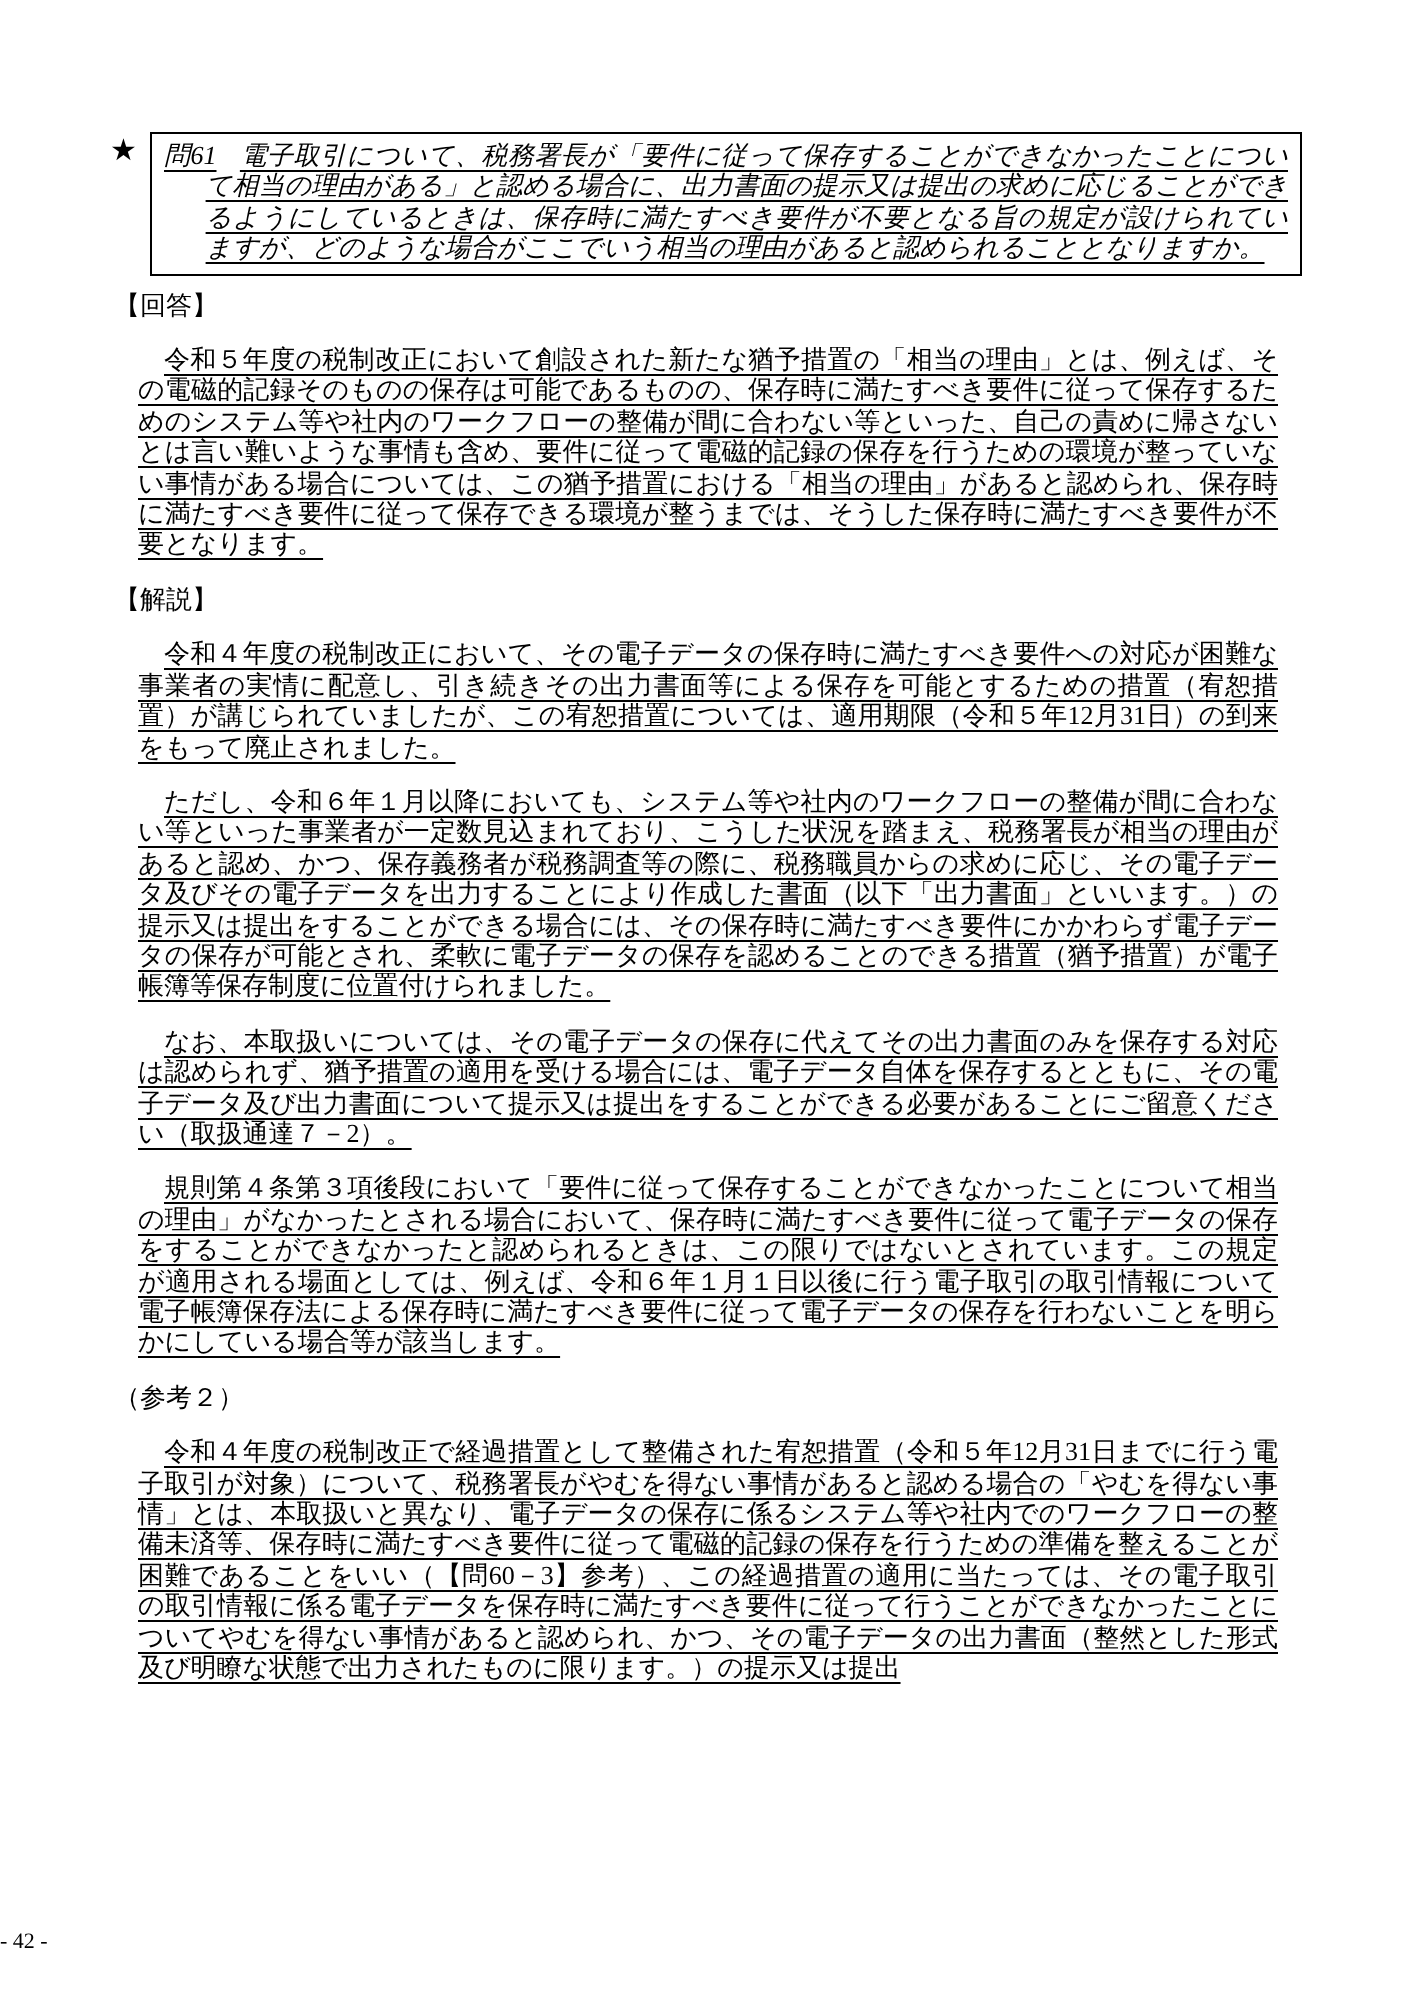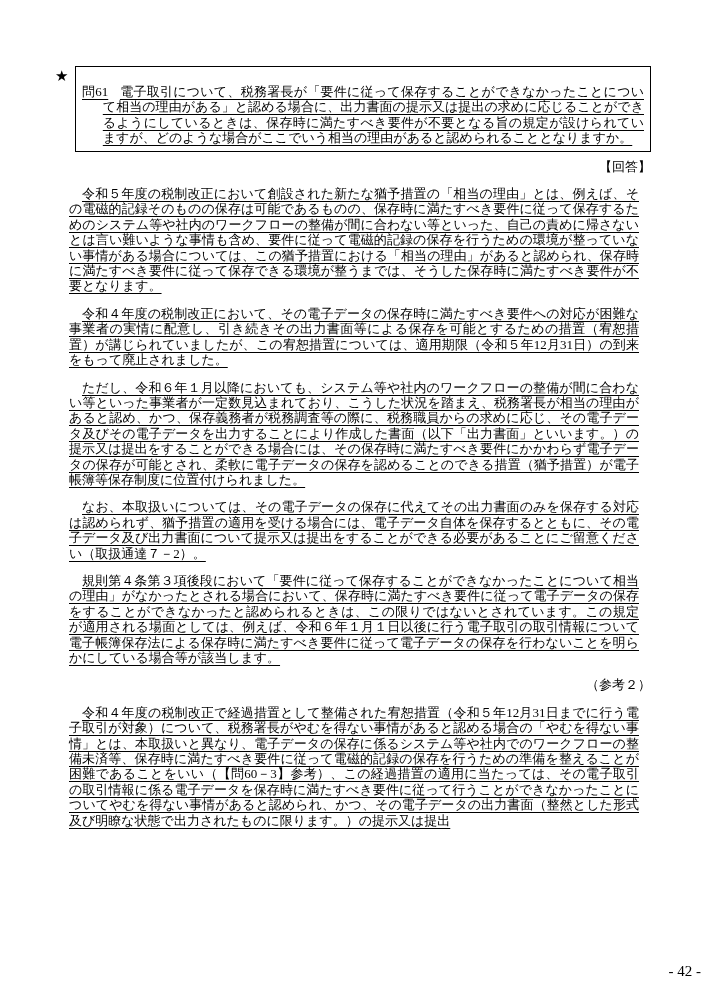--- a/index.html
+++ b/index.html
@@ -25,48 +25,49 @@
   .star {
     position: absolute;
     left: -2px;
     top: 3px;
     font-size: 15px;
     line-height: 15px;
   }
   .question-box {
     margin-left: 18px;
     border: 1.4px solid #000;
-    padding: 17px 6px 5px 6px;
+    padding: 3px 6px 5px 6px;
+    font-style: italic;
   }
   .q-text {
     text-align: justify;
     padding-left: 1.6em;
     text-indent: -1.6em;
     overflow-wrap: break-word;
   }
   .q-label { margin-right: 0.9em; }
-  .sec-header { margin: 0; text-align: right; }
+  .sec-header { margin: 0; text-align: left; }
   .para {
     margin: 12px;
     text-align: justify;
     text-indent: 1em;
     overflow-wrap: break-word;
   }
   .u {
     text-decoration: underline;
     text-decoration-thickness: 0.8px;
     text-underline-offset: 2.6px;
   }
   .page-number {
     position: absolute;
     bottom: 22px;
     left: 0;
     right: 0;
-    text-align: right;
-    font-size: 15px;
+    text-align: left;
+    font-size: 11px;
   }
 </style>
 </head>
 <body>
 
 <div class="page">
   <div class="content">
 
     <div class="question-row">
       <span class="star">★</span>
@@ -76,20 +77,21 @@
         </div>
       </div>
     </div>
 
     <div class="section">
       <div class="sec-header">【回答】</div>
       <p class="para u">令和５年度の税制改正において創設された新たな猶予措置の「相当の理由」とは、例えば、その電磁的記録そのものの保存は可能であるものの、保存時に満たすべき要件に従って保存するためのシステム等や社内のワークフローの整備が間に合わない等といった、自己の責めに帰さないとは言い難いような事情も含め、要件に従って電磁的記録の保存を行うための環境が整っていない事情がある場合については、この猶予措置における「相当の理由」があると認められ、保存時に満たすべき要件に従って保存できる環境が整うまでは、そうした保存時に満たすべき要件が不要となります。</p>
     </div>
 
     <div class="section">
+      <div class="sec-header">【解説】</div>
       <p class="para u">令和４年度の税制改正において、その電子データの保存時に満たすべき要件への対応が困難な事業者の実情に配意し、引き続きその出力書面等による保存を可能とするための措置（宥恕措置）が講じられていましたが、この宥恕措置については、適用期限（令和５年12月31日）の到来をもって廃止されました。</p>
       <p class="para u">ただし、令和６年１月以降においても、システム等や社内のワークフローの整備が間に合わない等といった事業者が一定数見込まれており、こうした状況を踏まえ、税務署長が相当の理由があると認め、かつ、保存義務者が税務調査等の際に、税務職員からの求めに応じ、その電子データ及びその電子データを出力することにより作成した書面（以下「出力書面」といいます。）の提示又は提出をすることができる場合には、その保存時に満たすべき要件にかかわらず電子データの保存が可能とされ、柔軟に電子データの保存を認めることのできる措置（猶予措置）が電子帳簿等保存制度に位置付けられました。</p>
       <p class="para u">なお、本取扱いについては、その電子データの保存に代えてその出力書面のみを保存する対応は認められず、猶予措置の適用を受ける場合には、電子データ自体を保存するとともに、その電子データ及び出力書面について提示又は提出をすることができる必要があることにご留意ください（取扱通達７－2）。</p>
     </div>
 
     <div class="section">
       <p class="para u">規則第４条第３項後段において「要件に従って保存することができなかったことについて相当の理由」がなかったとされる場合において、保存時に満たすべき要件に従って電子データの保存をすることができなかったと認められるときは、この限りではないとされています。この規定が適用される場面としては、例えば、令和６年１月１日以後に行う電子取引の取引情報について電子帳簿保存法による保存時に満たすべき要件に従って電子データの保存を行わないことを明らかにしている場合等が該当します。</p>
     </div>
 
     <div class="section">

